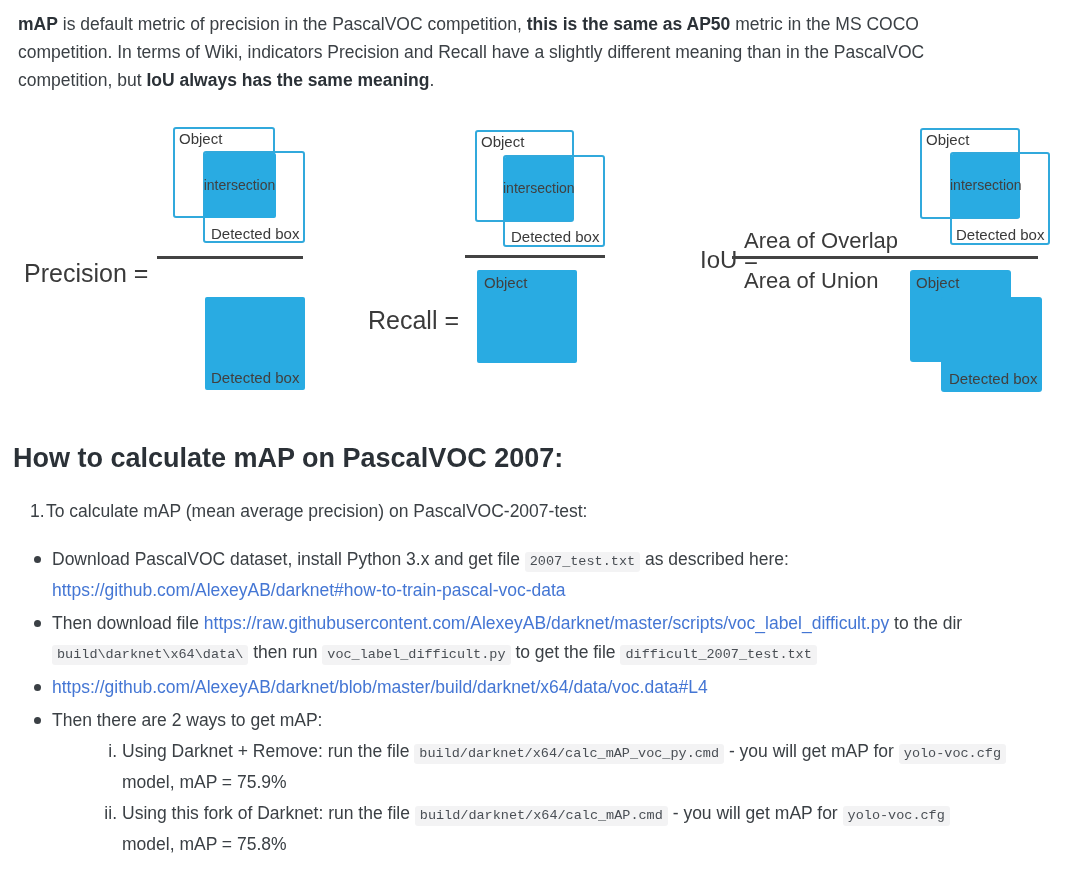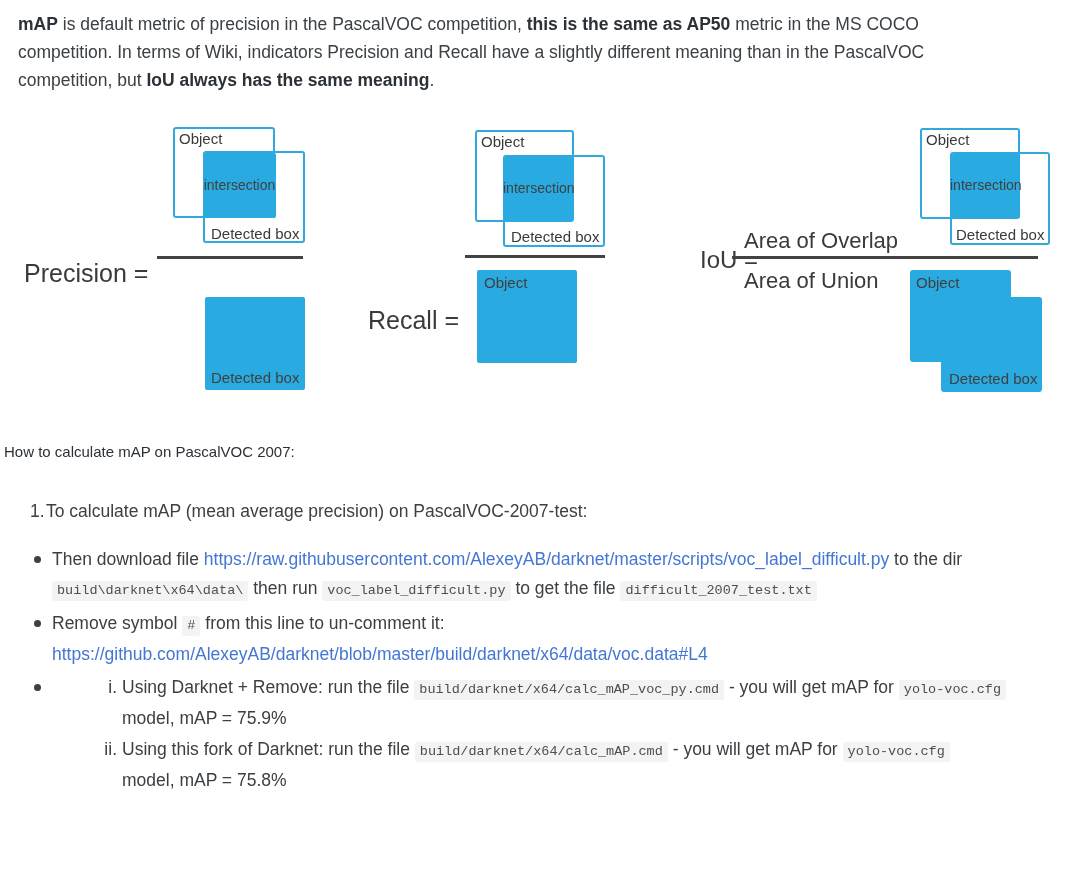--- a/index.html
+++ b/index.html
@@ -18,21 +18,21 @@
           background:#fff; box-sizing:border-box; }
   .obox.hollow { background:transparent; }
   .fill { position:absolute; background:var(--box-fill,#29abe2); border-radius:2px; }
   .dlab { position:absolute; font-size:15px; color:var(--diagram-text,#3a3a3a); }
   .wlab { position:absolute; font-size:15px; color:#404040; }
   .eq   { position:absolute; font-size:25px; color:var(--diagram-text,#3a3a3a); }
   .areatext { position:absolute; font-size:22px; color:var(--diagram-text,#3a3a3a); }
   .fline { position:absolute; height:3px; background:var(--fraction-line,#434343); }
 
   
-  .heading { position:absolute; left:4px; top:443px; margin:0; font-size:15px; font-weight:normal;
+  .heading { position:absolute; left:13px; top:443px; margin:0; font-size:27px; font-weight:bold;
              color:var(--heading,#2b3137); }
 
   
   .list { position:absolute; left:17px; top:497px; width:1055px; font-size:17.5px; line-height:29px; }
   .olitem { position:relative; padding-left:29px; margin-bottom:19px; }
   .omarker { position:absolute; left:13px; top:0; }
   .bullet { position:relative; padding-left:35px; margin-bottom:4px; }
   .dot { position:absolute; left:17px; top:11px; width:7px; height:7px; border-radius:50%;
          background:var(--body-text,#3b4045); }
   .sublist { margin-top:2px; }
@@ -103,35 +103,40 @@
 
   <h2 class="heading">How to calculate mAP on PascalVOC 2007:</h2>
 
   <div class="list">
 
     <div class="olitem">
       <span class="omarker">1.</span>
       <div class="tline"><span>To calculate mAP (mean average precision) on PascalVOC-2007-test:</span></div>
     </div>
 
+    <div class="bullet">
+      <span class="dot"></span>
+      <div class="tline"><span>Download PascalVOC dataset, install Python 3.x and get file </span><code>2007_test.txt</code><span> as described here:</span></div>
+      <div class="tline"><a href="#">https://github.com/AlexeyAB/darknet#how-to-train-pascal-voc-data</a></div>
+    </div>
 
     <div class="bullet">
       <span class="dot"></span>
       <div class="tline"><span>Then download file </span><a href="#">https://raw.githubusercontent.com/AlexeyAB/darknet/master/scripts/voc_label_difficult.py</a><span> to the dir</span></div>
       <div class="tline"><code>build\darknet\x64\data\</code><span> then run </span><code>voc_label_difficult.py</code><span> to get the file </span><code>difficult_2007_test.txt</code></div>
     </div>
 
     <div class="bullet">
       <span class="dot"></span>
-      <div class="tline"><span>Remove symbol </span><code>#</code><span> from this line to un-comment it:</span></div>
       <div class="tline"><a href="#">https://github.com/AlexeyAB/darknet/blob/master/build/darknet/x64/data/voc.data#L4</a></div>
     </div>
 
     <div class="bullet">
       <span class="dot"></span>
+      <div class="tline"><span>Then there are 2 ways to get mAP:</span></div>
 
       <div class="sublist">
         <div class="subitem">
           <span class="submarker">i.</span>
           <div class="tline"><span>Using Darknet + Remove: run the file </span><code>build/darknet/x64/calc_mAP_voc_py.cmd</code><span> - you will get mAP for </span><code>yolo-voc.cfg</code></div>
           <div class="tline"><span>model, mAP = 75.9%</span></div>
         </div>
         <div class="subitem">
           <span class="submarker">ii.</span>
           <div class="tline"><span>Using this fork of Darknet: run the file </span><code>build/darknet/x64/calc_mAP.cmd</code><span> - you will get mAP for </span><code>yolo-voc.cfg</code></div>

